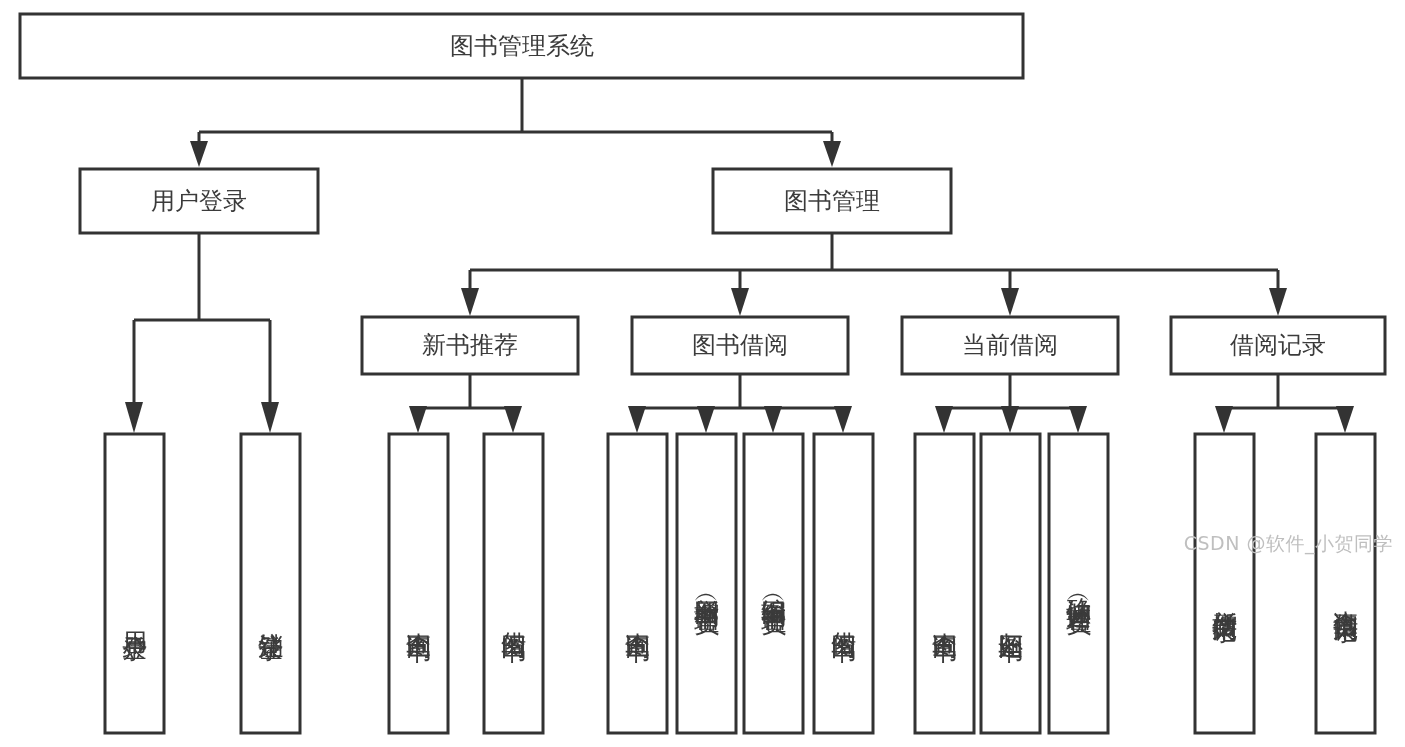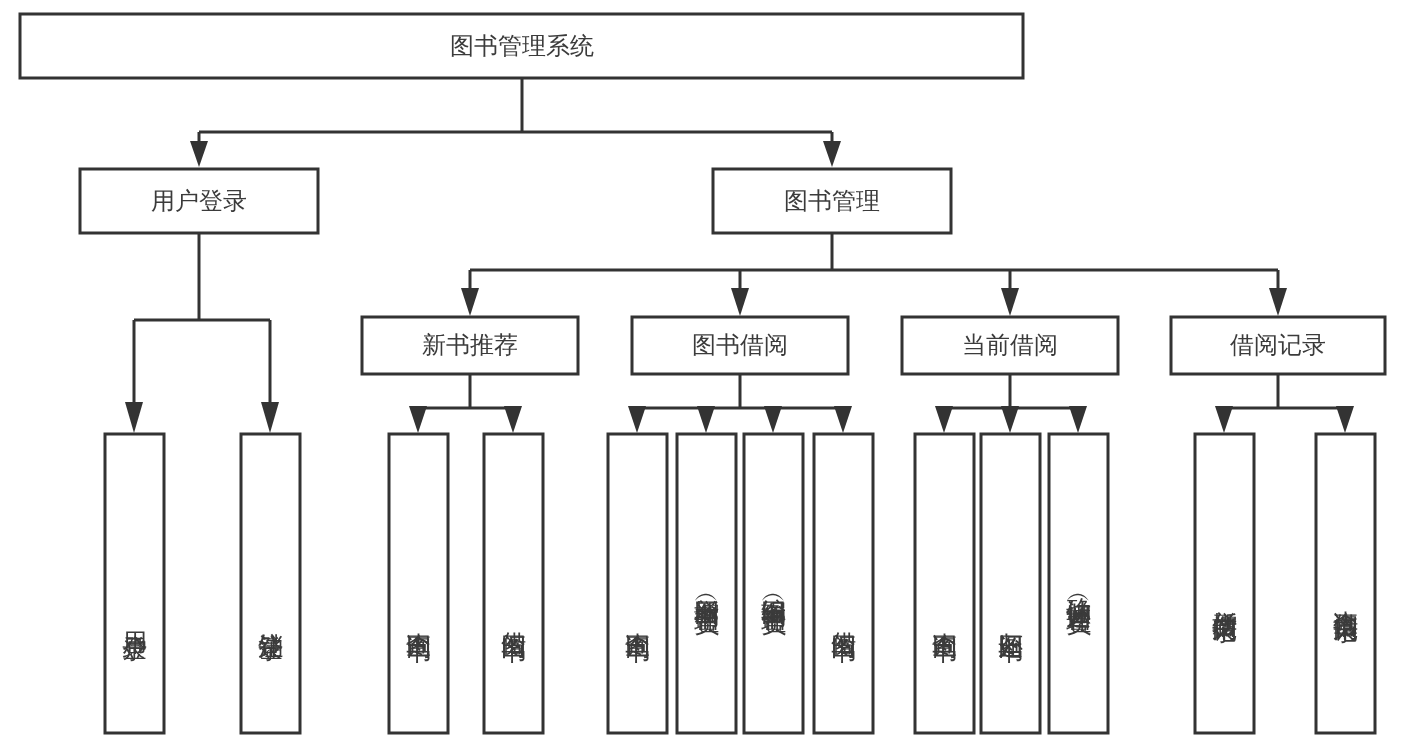--- a/index.html
+++ b/index.html
@@ -235,13 +235,14 @@
   <div class="leaf-label-wrap" style="left:1049px; top:434px; width:59px; height:299px;">
     <span class="leaf-label" style="margin-top:6px;">确认归还（管理员）</span>
   </div>
   <div class="leaf-label-wrap" style="left:1195px; top:434px; width:59px; height:299px;">
     <span class="leaf-label" style="margin-top:24px;">新增借阅记录</span>
   </div>
   <div class="leaf-label-wrap" style="left:1316px; top:434px; width:59px; height:299px;">
     <span class="leaf-label" style="margin-top:24px;">查询借阅记录</span>
   </div>
 
+  <div id="watermark">CSDN @软件_小贺同学</div>
 </div>
 
 </body></html>

